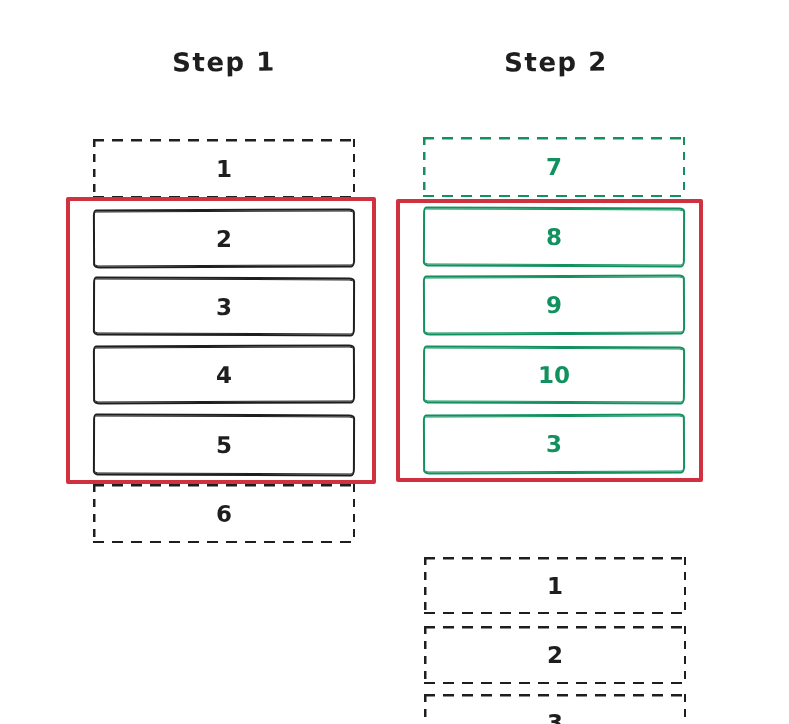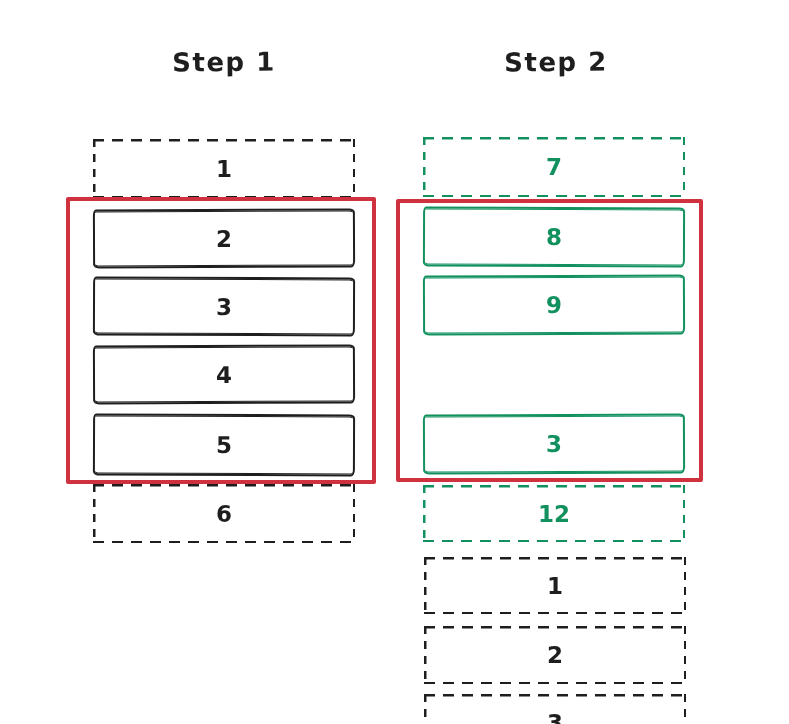--- a/index.html
+++ b/index.html
@@ -104,25 +104,25 @@
 
   <div class="box dashed dashed-green" style="left:423px;top:137px;width:262px;height:60px">
     <span class="num">7</span>
   </div>
   <div class="box solid solid-green t2" style="left:423px;top:207px;width:262px;height:60px">
     <span class="num">8</span>
   </div>
   <div class="box solid solid-green t1" style="left:423px;top:275px;width:262px;height:60px">
     <span class="num">9</span>
   </div>
+  <div class="box solid solid-green t2" style="left:423px;top:346px;width:262px;height:58px">
+    <span class="num">10</span>
+  </div>
   <div class="box solid solid-green t1" style="left:423px;top:414px;width:262px;height:60px">
     <span class="num">3</span>
-  </div>
-  <div class="box dashed dashed-green" style="left:423px;top:485px;width:262px;height:57px">
-    <span class="num">12</span>
   </div>
   <div class="box dashed dashed-black" style="left:424px;top:557px;width:262px;height:57px">
     <span class="num">1</span>
   </div>
   <div class="box dashed dashed-black" style="left:424px;top:626px;width:262px;height:58px">
     <span class="num">2</span>
   </div>
   <div class="box dashed dashed-black" style="left:424px;top:694px;width:262px;height:57px">
     <span class="num">3</span>
   </div>

